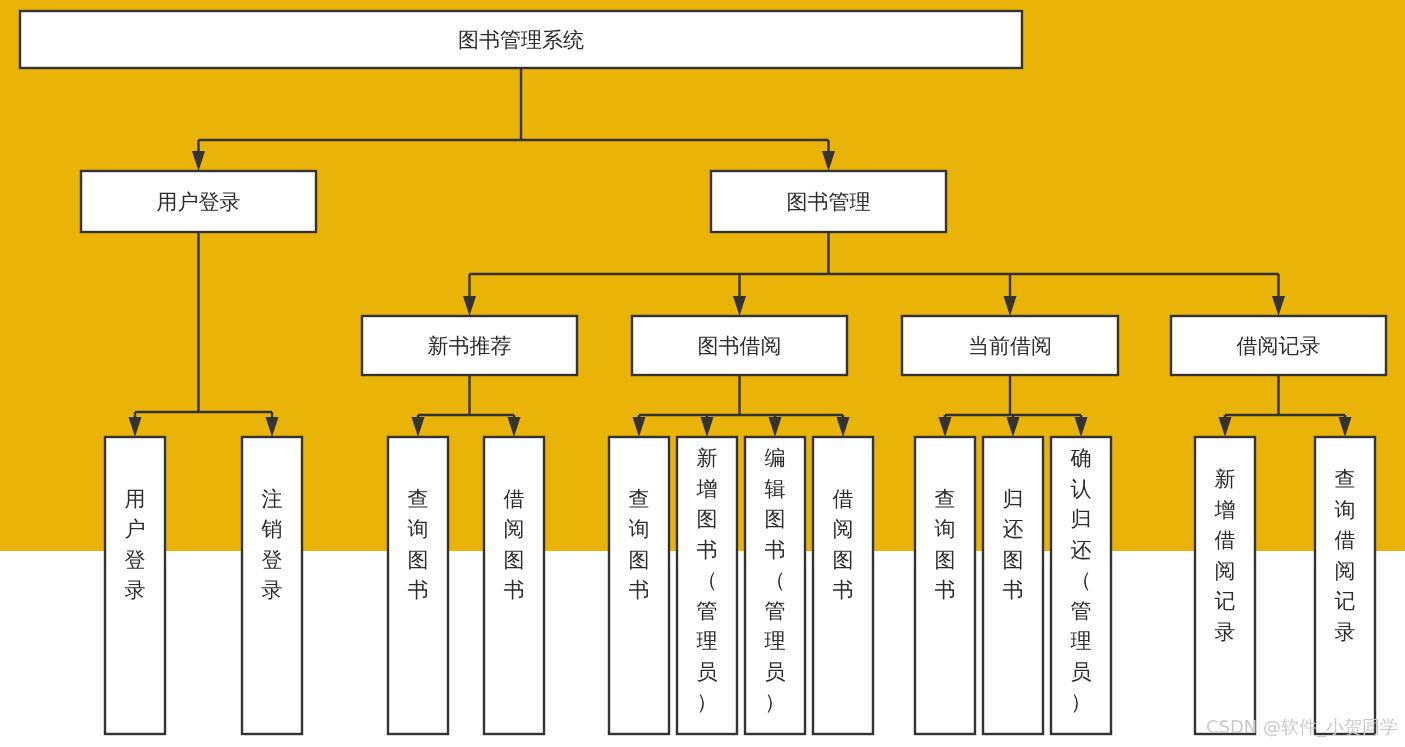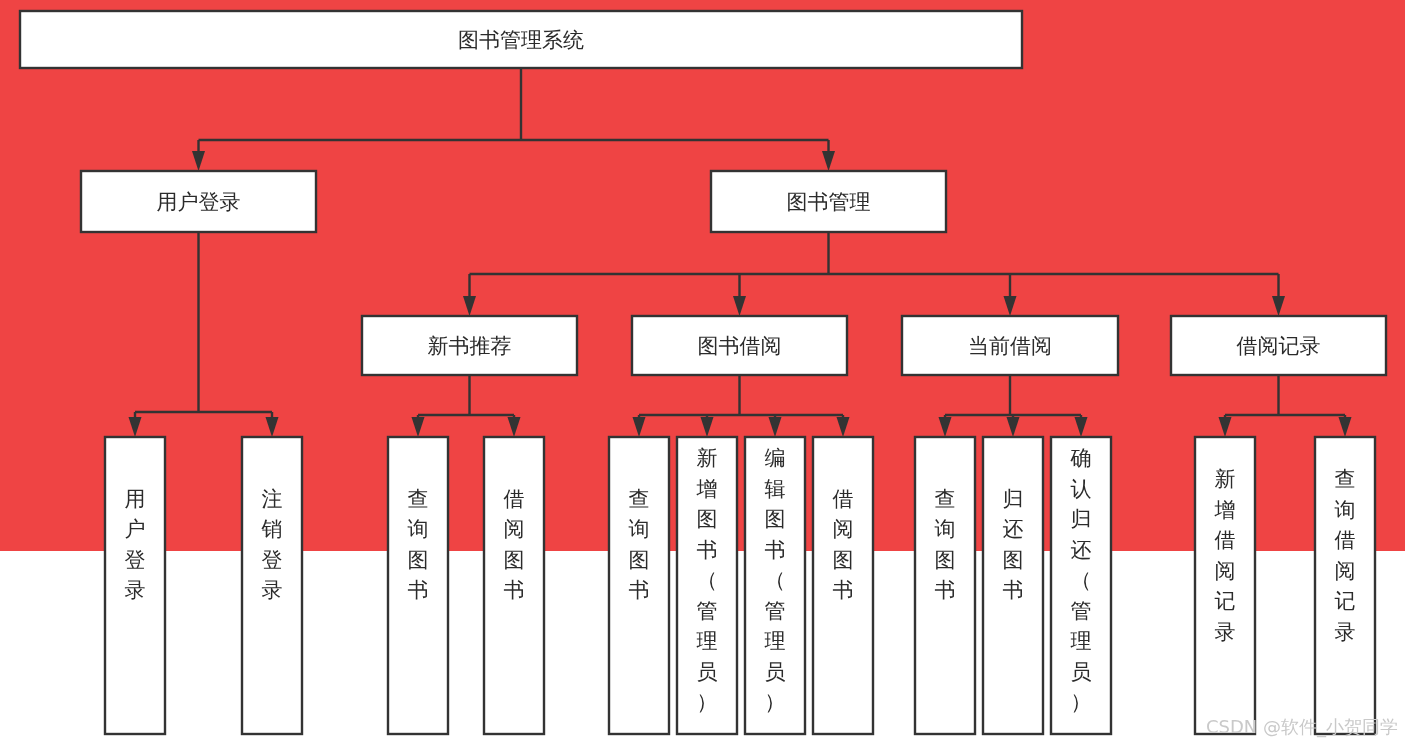--- a/index.html
+++ b/index.html
@@ -11,21 +11,21 @@
   body {
     width: 1405px;
     height: 747px;
     font-family: "DejaVu Sans", "Liberation Sans", sans-serif;
     overflow: hidden;
   }
   #diagram-root {
     position: relative;
     width: 1405px;
     height: 551px;
-    background: #ef4444;
+    background: #eab308;
   }
   svg#flow-svg {
     position: absolute;
     left: 0;
     top: 0;
     width: 1405px;
     height: 747px;
     display: block;
   }
   .node-rect {

